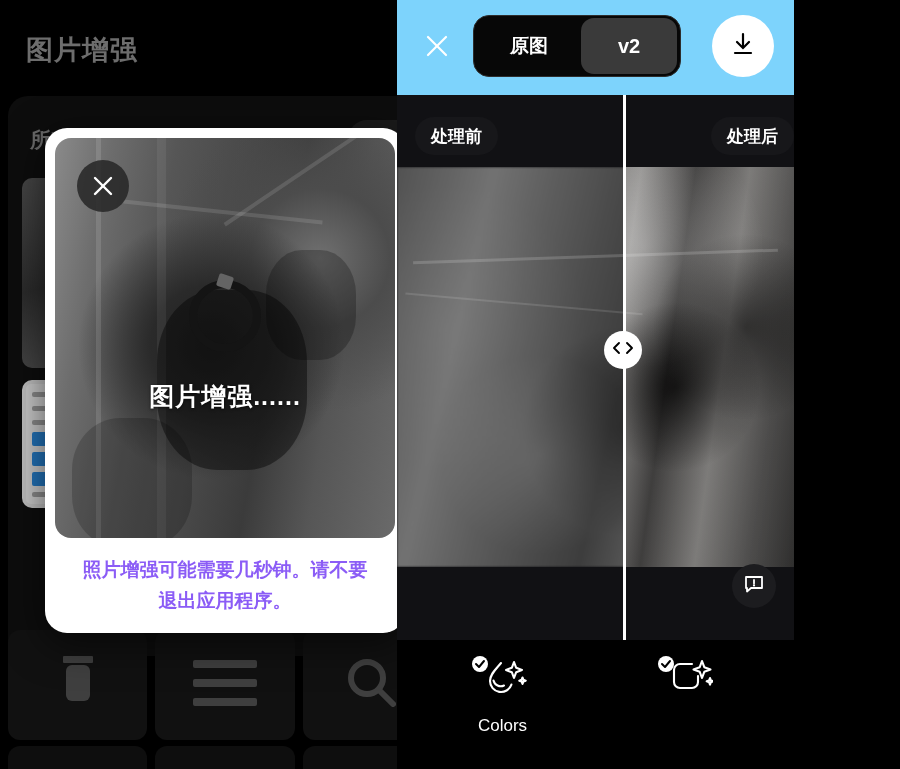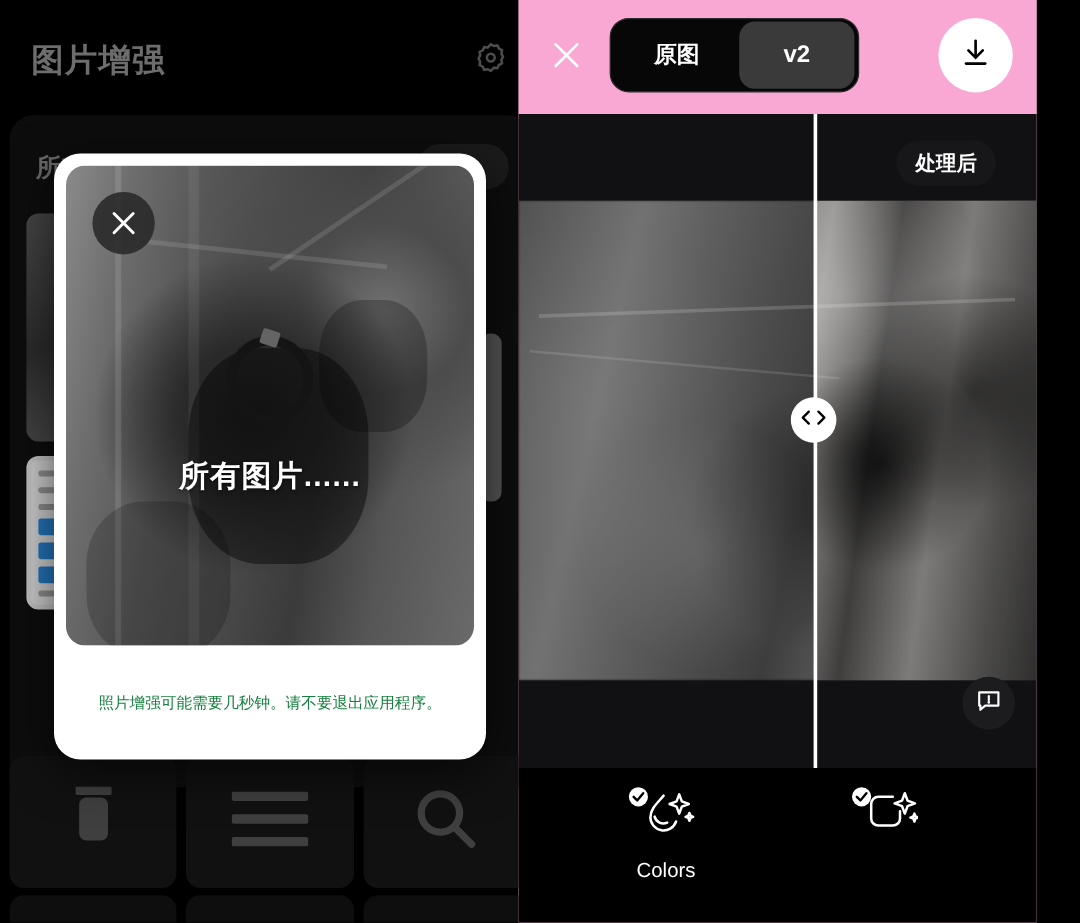--- a/index.html
+++ b/index.html
@@ -1,21 +1,21 @@
 <!DOCTYPE html>
 <html><head>
 <meta charset="utf-8">
 <style>
   html,body{margin:0;padding:0;background:#000;}
   body{
     width:900px;height:769px;overflow:hidden;
     font-family:"Liberation Sans","DejaVu Sans",sans-serif;
     -webkit-font-smoothing:antialiased;
   }
-  .app{position:relative;width:864px;height:769px;display:flex;background:#000;}
+  .app{position:relative;width:794px;height:769px;display:flex;background:#000;}
 
   
   .left-panel{
     position:relative;width:450px;height:769px;background:#000;overflow:hidden;
   }
   .left-header{
     position:absolute;left:0;top:0;width:450px;height:100px;
     display:flex;align-items:center;justify-content:space-between;
     padding:0 26px;box-sizing:border-box;z-index:2;
   }
@@ -98,26 +98,26 @@
     width:15px;height:13px;background:#f9395b;border-radius:2px;
   }
   .spinner-label{
     margin-top:28px;color:#fff;font-size:25px;font-weight:700;letter-spacing:1px;
     text-shadow:0 1px 3px rgba(0,0,0,.65);
   }
   .modal-footer{
     flex:1;display:flex;align-items:center;justify-content:center;padding:0 30px;box-sizing:border-box;
   }
   .modal-footer-text{
-    color:#15803d;font-size:13px;line-height:1.62;text-align:center;font-weight:400;
+    color:#8b5cf6;font-size:19px;line-height:1.62;text-align:center;font-weight:700;
   }
 
   
   .right-panel{
-    position:relative;width:450px;height:769px;background:#f9a8d4;overflow:hidden;
+    position:relative;width:450px;height:769px;background:#7dd3fc;overflow:hidden;
   }
   .right-topbar{
     position:relative;height:92px;display:flex;align-items:center;
     padding:0 20px 0 18px;box-sizing:border-box;gap:0;
   }
   .close-btn{
     width:44px;height:44px;display:flex;align-items:center;justify-content:center;cursor:pointer;
   }
   .seg{
     margin-left:14px;height:62px;display:flex;align-items:center;
@@ -139,21 +139,21 @@
   }
   .cmp-labels{
     position:absolute;left:0;right:0;top:0;height:78px;z-index:5;
   }
   .cmp-chip{
     position:absolute;top:22px;height:38px;padding:0 16px;border-radius:19px;
     background:#17171a;color:#fff;font-size:17px;font-weight:700;
     display:flex;align-items:center;justify-content:center;
   }
   .cmp-chip.before{left:18px;}
-  .cmp-chip.after{right:34px;}
+  .cmp-chip.after{right:0;}
   .cmp-images{
     position:absolute;left:0;top:72px;right:0;height:400px;overflow:hidden;
   }
   .img-before{
     position:absolute;inset:0;
     background:
       radial-gradient(circle at 36% 72%, rgba(255,255,255,.20) 0%, transparent 26%),
       radial-gradient(circle at 58% 66%, rgba(0,0,0,.62) 0%, transparent 30%),
       radial-gradient(circle at 12% 40%, rgba(255,255,255,.10) 0%, transparent 34%),
       linear-gradient(103deg,#5c5c5c 0%,#747474 10%,#8e8e8e 20%,#6f6f6f 32%,#4f4f4f 46%,
@@ -284,21 +284,21 @@
             <svg width="22" height="22" viewBox="0 0 22 22" stroke="#fff" stroke-width="2.4" stroke-linecap="round">
               <line x1="3" y1="3" x2="19" y2="19"></line>
                 <line x1="19" y1="3" x2="3" y2="19"></line>
             </svg>
           </div>
 
           <div class="spinner-box">
             <div class="spinner">
               <div class="spinner-dot"></div>
             </div>
-            <div class="spinner-label">所有图片......</div>
+            <div class="spinner-label">图片增强......</div>
           </div>
         </div>
 
         <div class="modal-footer">
           <div class="modal-footer-text">照片增强可能需要几秒钟。请不要退出应用程序。</div>
         </div>
 
       </div>
     </div>
   </div>
@@ -325,20 +325,21 @@
             <polyline points="7,11 13,17 19,11"></polyline>
             <line x1="5" y1="22" x2="21" y2="22"></line>
           </svg>
         </span>
       </div>
     </div>
 
     <div class="compare">
 
       <div class="cmp-labels">
+        <div class="cmp-chip before">处理前</div>
         <div class="cmp-chip after">处理后</div>
       </div>
 
       <div class="cmp-images">
         <div class="img-before"></div>
         <div class="img-after"></div>
         <div class="img-strand" style="left:4%;top:22%;width:92%;height:3px;transform:rotate(-2deg);opacity:.55;"></div>
         <div class="img-strand" style="left:2%;top:34%;width:60%;height:2px;transform:rotate(5deg);opacity:.4;"></div>
       </div>
 

